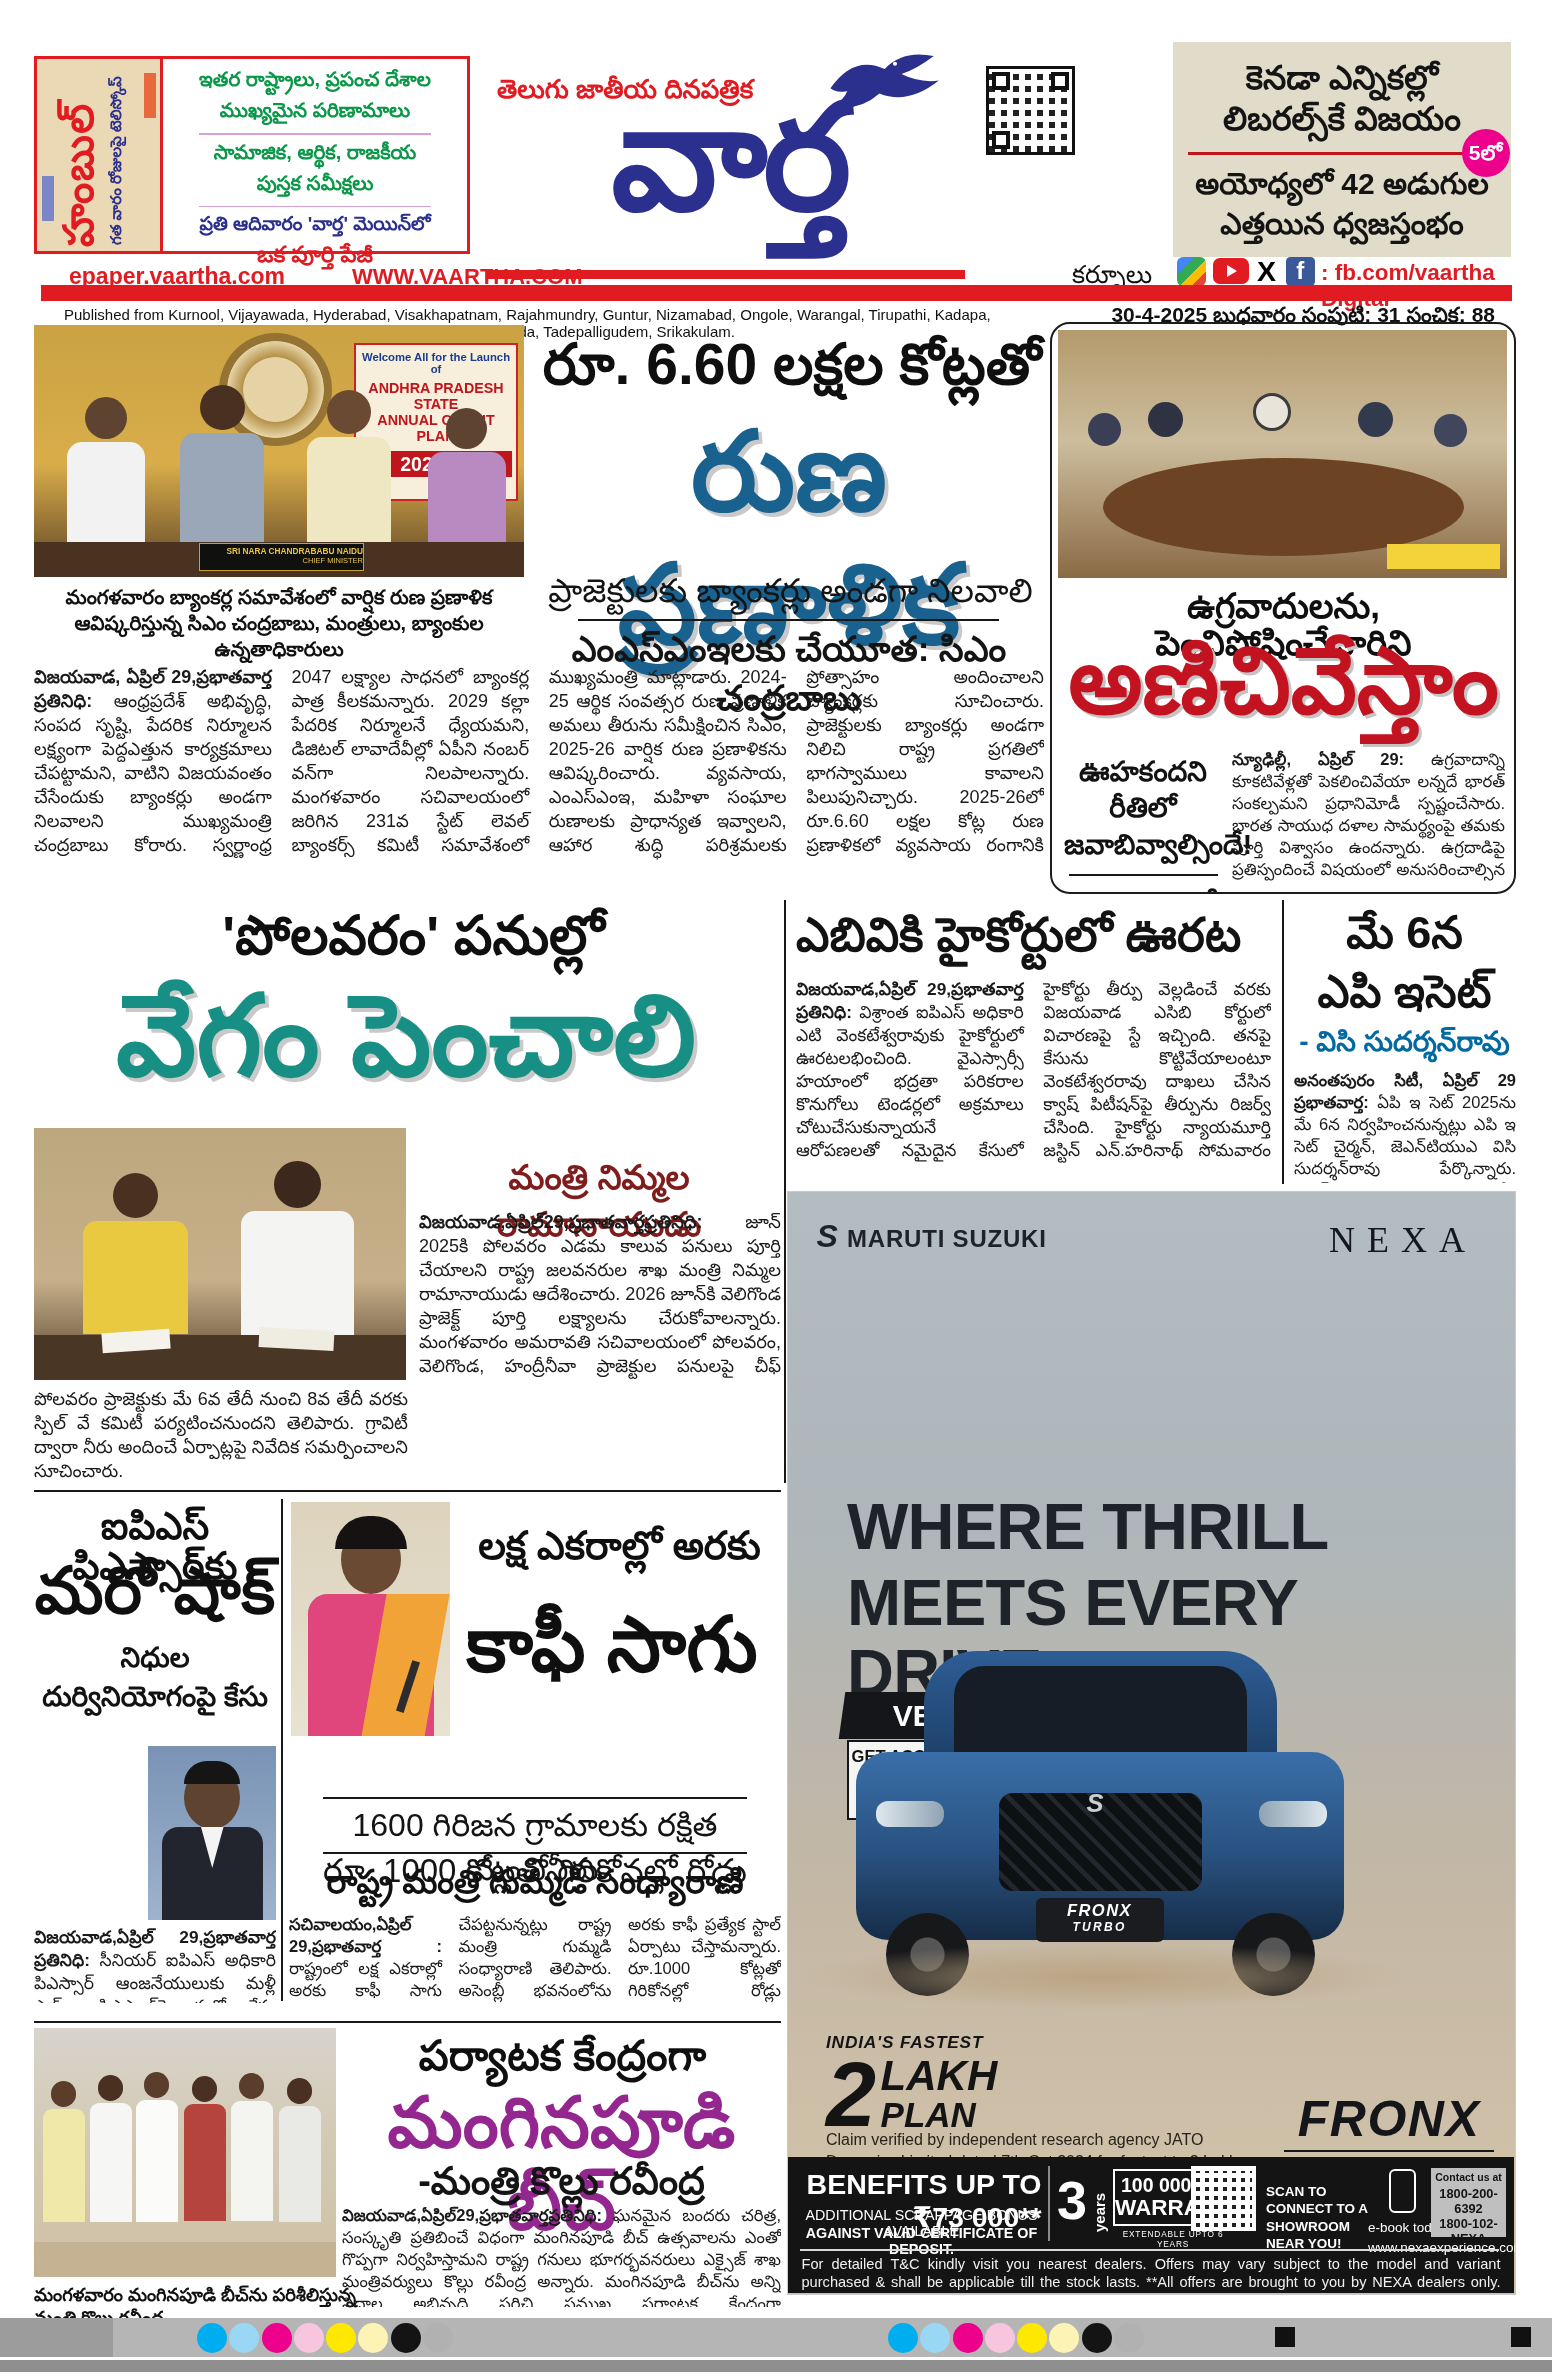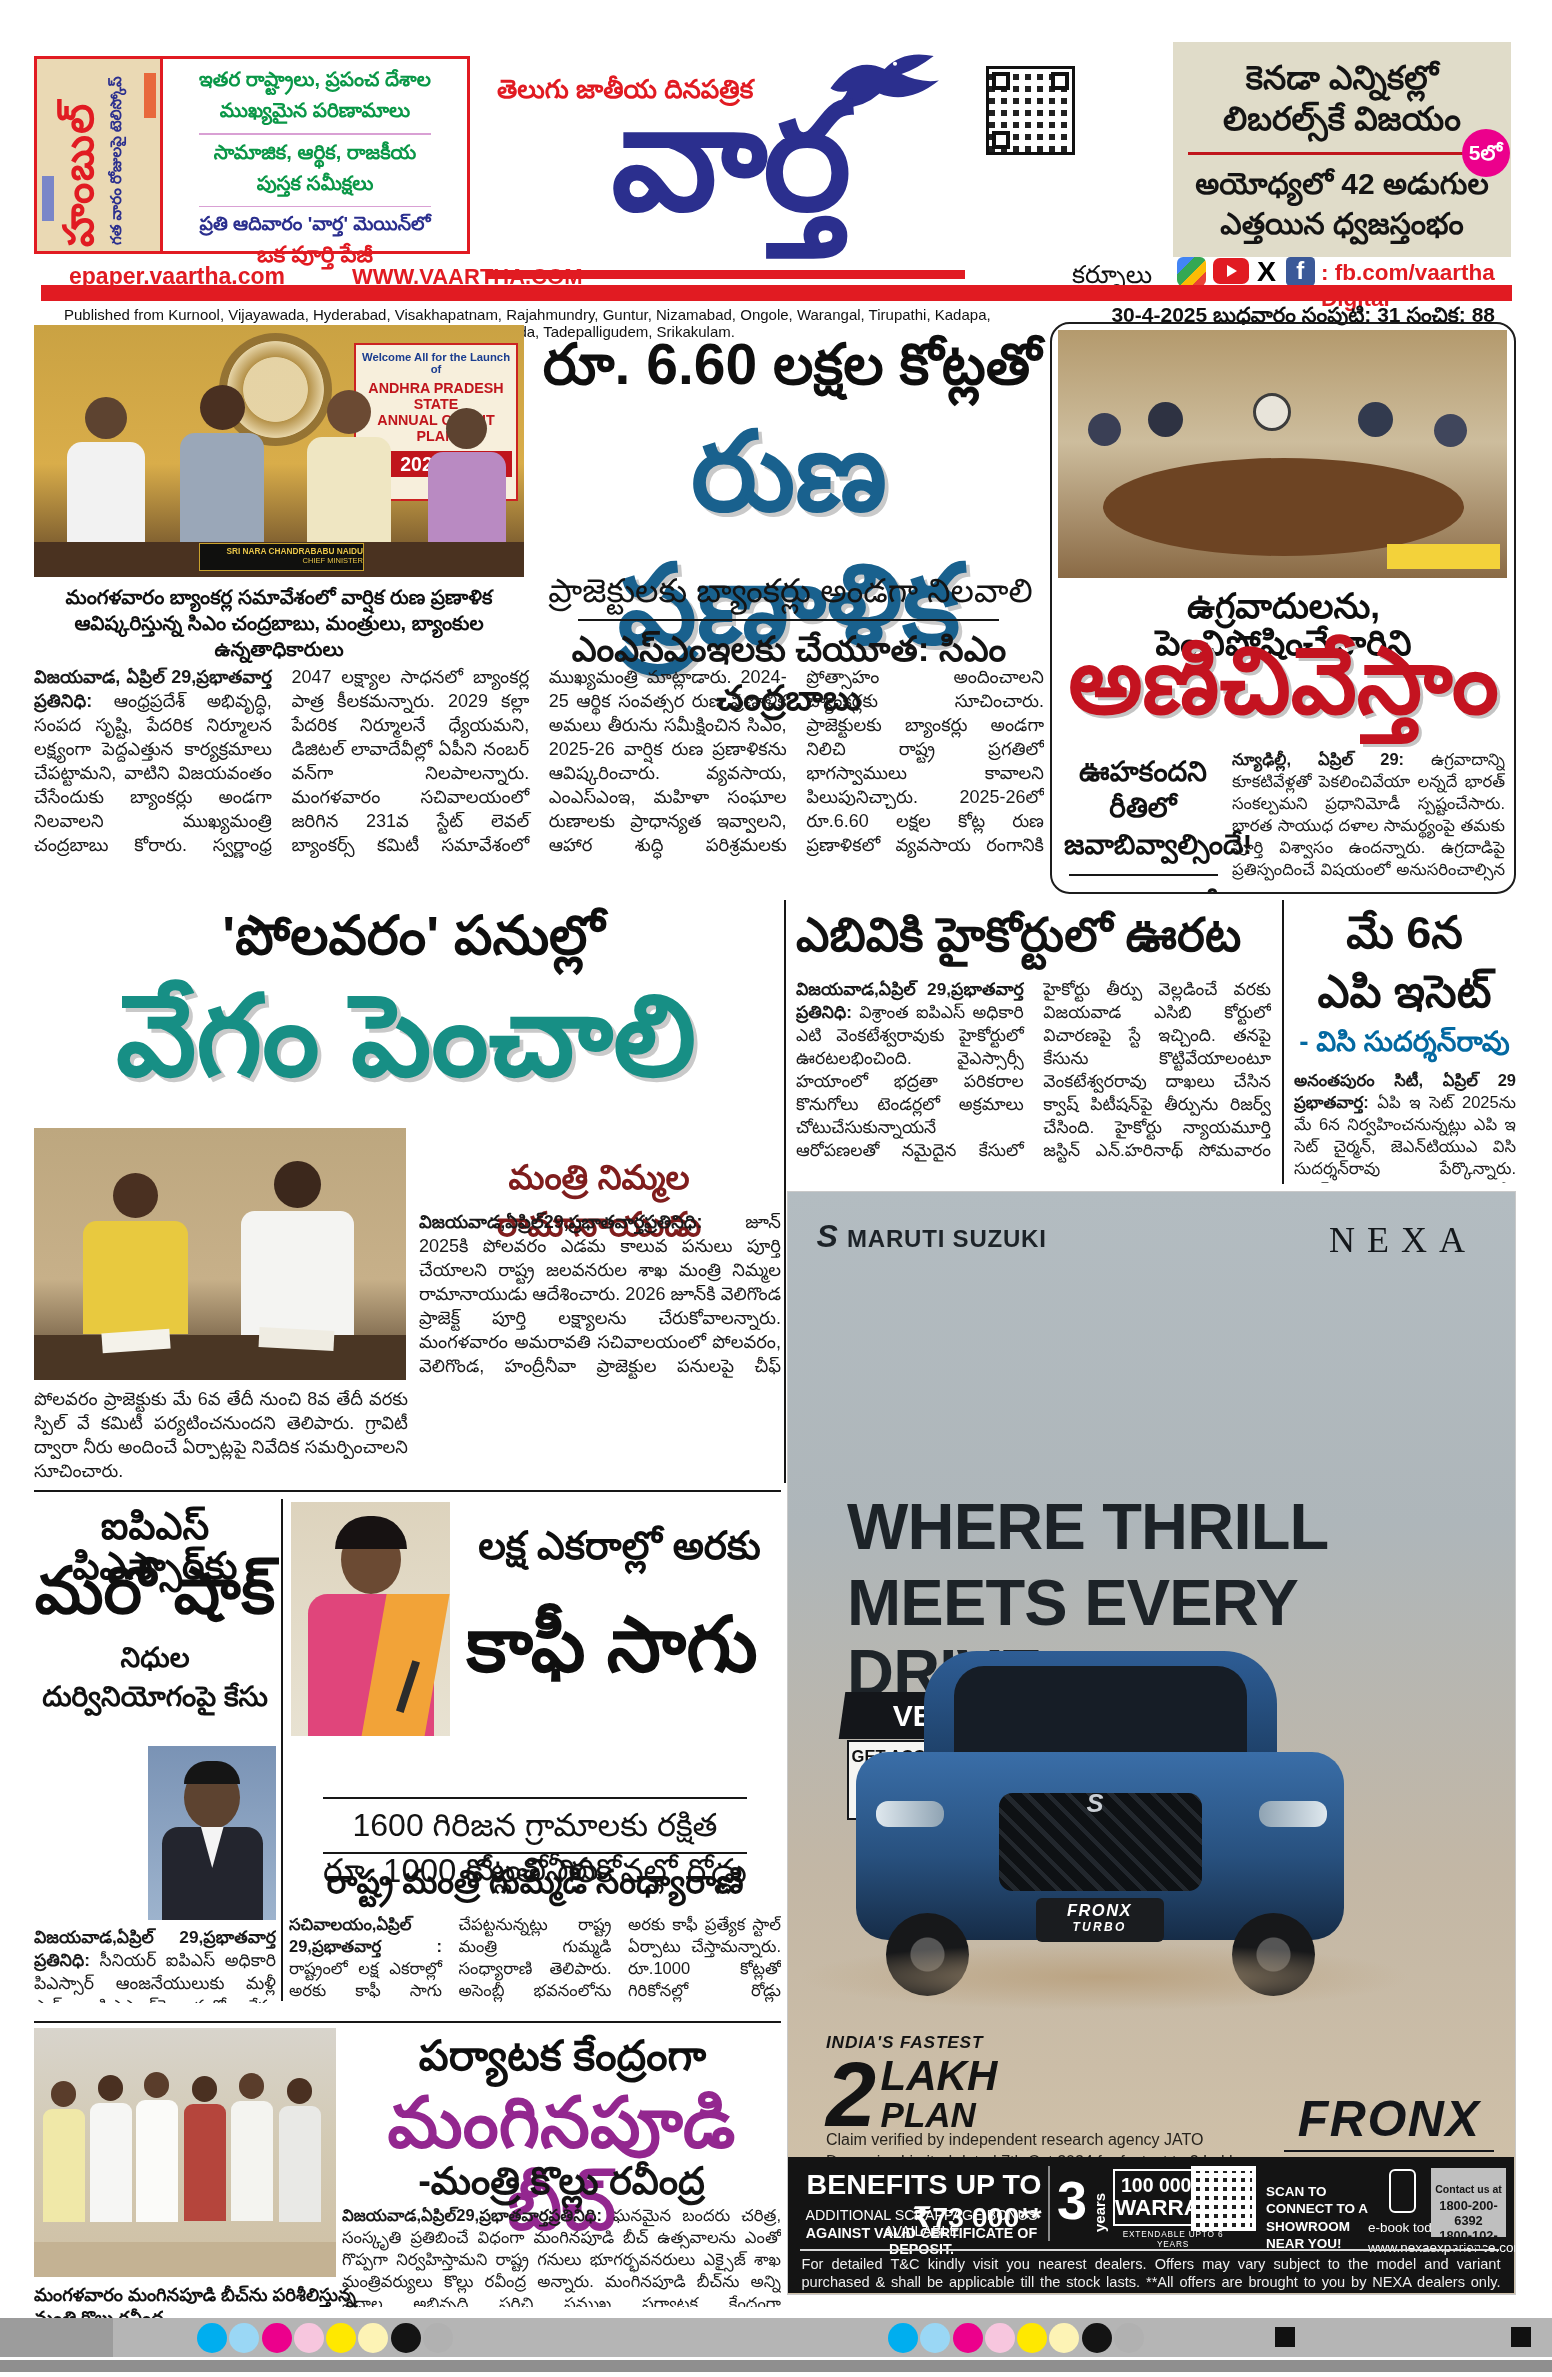--- a/index.html
+++ b/index.html
@@ -258,21 +258,21 @@
         <div style="font-size:22.5px;font-weight:900;line-height:1">WARRANTY*</div>
       </div>
       <div class="abs" style="left:325px;top:72px;width:120px;font-size:8.3px;text-align:center;letter-spacing:0.8px">EXTENDABLE UPTO 6 YEARS</div>
       <div class="abs" style="left:403px;top:9px;width:65px;height:65px;background:#fff;padding:4.5px">
         <div style="width:56px;height:56px;background:repeating-linear-gradient(90deg,#111 0 4.5px,#fff 4.5px 9px),repeating-linear-gradient(0deg,#111 0 4.5px,#fff 4.5px 9px);background-blend-mode:screen"></div>
       </div>
       <div class="abs b" style="left:478px;top:25.5px;width:113px;font-size:13.5px;line-height:1.3">SCAN TO CONNECT TO A SHOWROOM NEAR YOU!</div>
       <span class="abs icon" style="left:601px;top:12px;width:27px;height:44px;border:2.3px solid #fff;border-radius:6px"></span>
       <div class="abs" style="left:580px;top:63px;font-size:13.5px">e-book today @</div>
       <div class="abs" style="left:580px;top:83px;font-size:13.5px">www.nexaexperience.com</div>
-      <div class="abs" style="left:643px;top:10.5px;width:75px;height:69px;background:#bfbfbf;color:#141414;text-align:center;padding-top:15px">
+      <div class="abs" style="left:643px;top:10.5px;width:75px;height:69px;background:#bfbfbf;color:#141414;text-align:center;padding-top:3px">
         <div style="font-size:10.5px;font-weight:bold">Contact us at</div>
         <div style="font-size:12.8px;font-weight:900;margin-top:3px">1800-200-6392</div>
         <div style="font-size:12.8px;font-weight:900">1800-102-NEXA</div>
       </div>
       <div class="abs" style="left:12px;top:92px;width:699px;height:1.5px;background:#d9d9d9"></div>
       <div class="abs" style="left:13.5px;top:98px;width:699px;font-size:14.6px;color:#f0f0f0;line-height:1.25;text-align:justify">For detailed T&amp;C kindly visit you nearest dealers. Offers may vary subject to the model and variant purchased &amp; shall be applicable till the stock lasts. **All offers are brought to you by NEXA dealers only. Maruti Suzuki reserves the right to withdraw offers at any point in time without any advance notice. Creative visualization. Images shown are for illustration purposes. For details on functioning of safety features including airbags, kindly refer to the owner's manual. *3 years or 100 000 km, whichever is earlier.</div>
     </div>
   </div>
 
   <div class="abs rule" style="left:34px;top:1490px;width:747px;height:2.3px"></div>

